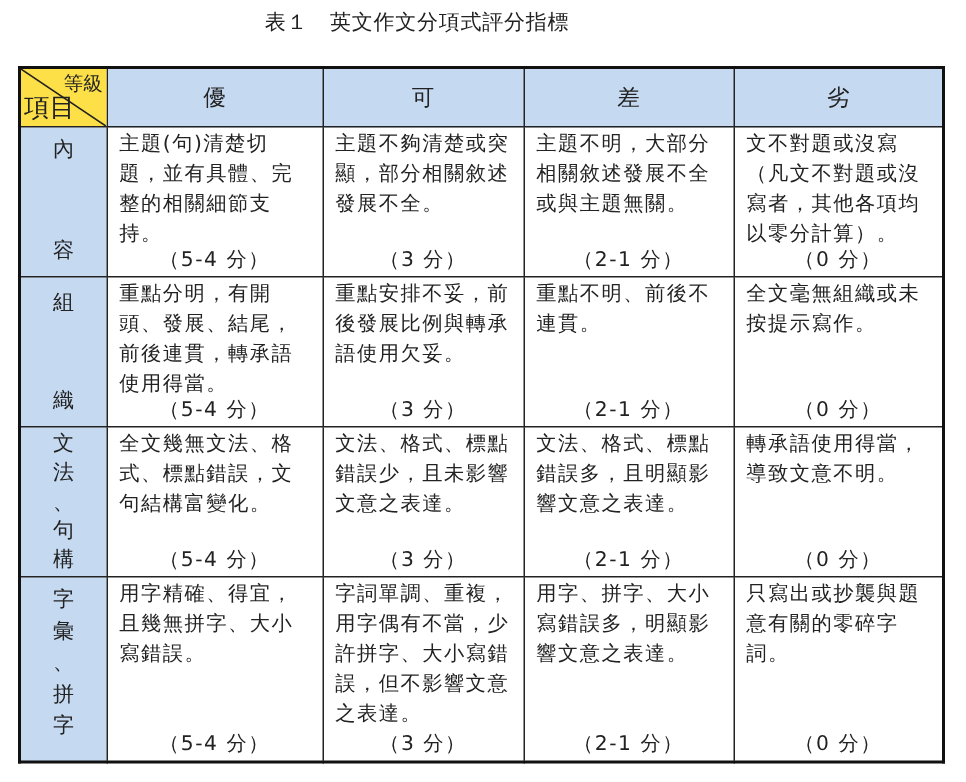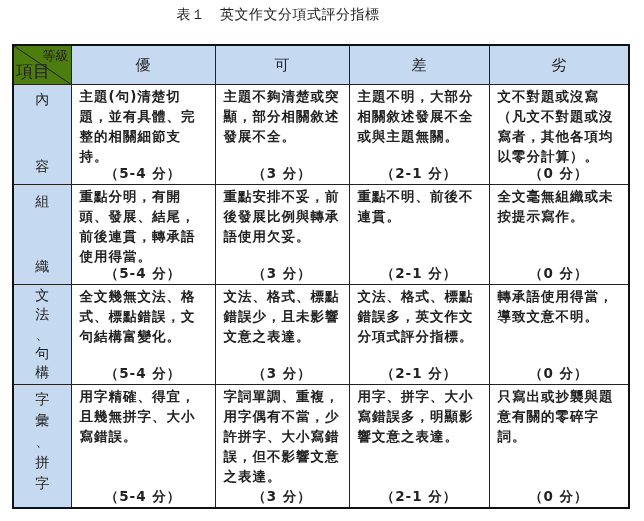--- a/index.html
+++ b/index.html
@@ -5,28 +5,28 @@
     html, body { margin: 0; padding: 0; background: #ffffff; }
     body { width: 644px; height: 521px; position: relative; overflow: hidden;
            font-family: "DejaVu Sans", "Liberation Sans", sans-serif; color: #222; }
     .title { position: absolute; top: 6px; left: 0; width: 556px; text-align: center;
              font-size: 14px; letter-spacing: 0.5px; color: #222; }
     table { position: absolute; left: 12px; top: 44px; width: 616px; border-collapse: collapse;
             border: 2px solid #111; table-layout: fixed; }
     td, th { border: 1px solid #222; padding: 0; vertical-align: top; }
     thead th { background: #c5d9f1; height: 38px; font-weight: normal; font-size: 15px;
                text-align: center; vertical-align: middle; }
-    .corner { position: relative; background: #4d7c0f; }
+    .corner { position: relative; background: #fde047; }
     .corner svg { position: absolute; left: 0; top: 0; width: 100%; height: 100%; }
     .corner .grade { position: absolute; right: 2px; top: 1px; font-size: 13px; }
     .corner .item { position: absolute; left: 2px; bottom: 1px; font-size: 17px; }
     .rowhead { background: #c5d9f1; text-align: center; font-size: 14px; }
     .rowhead .inner { display: flex; flex-direction: column; justify-content: space-between;
                       align-items: center; height: 100%; padding: 4px 0; box-sizing: border-box; }
-    .cell { position: relative; font-size: 13.5px; line-height: 20px; font-weight: bold; }
+    .cell { position: relative; font-size: 13.5px; line-height: 20px; }
     .cell .desc { padding: 1px 8px 0 8px; letter-spacing: 1px; }
     .cell .score { position: absolute; bottom: 1px; left: 0; width: 100%; text-align: center;
                    font-size: 13.5px; letter-spacing: 1px; margin-top: 20px; }
     tr.r1 td { height: 99px; }
     tr.r2 td { height: 99px; }
     tr.r3 td { height: 99px; }
     tr.r4 td { height: 122px; }
   </style>
 </head>
 <body>
@@ -119,21 +119,21 @@
       </td>
       <td class="cell">
         <div class="desc">全文幾無文法、格式、標點錯誤，文句結構富變化。</div>
         <div class="score">（5-4 分）</div>
       </td>
       <td class="cell">
         <div class="desc">文法、格式、標點錯誤少，且未影響文意之表達。</div>
         <div class="score">（3 分）</div>
       </td>
       <td class="cell">
-        <div class="desc">文法、格式、標點錯誤多，英文作文分項式評分指標。</div>
+        <div class="desc">文法、格式、標點錯誤多，且明顯影響文意之表達。</div>
         <div class="score">（2-1 分）</div>
       </td>
       <td class="cell">
         <div class="desc">轉承語使用得當，導致文意不明。</div>
         <div class="score">（0 分）</div>
       </td>
     </tr>
 
     <tr class="r4">
       <td class="rowhead">

